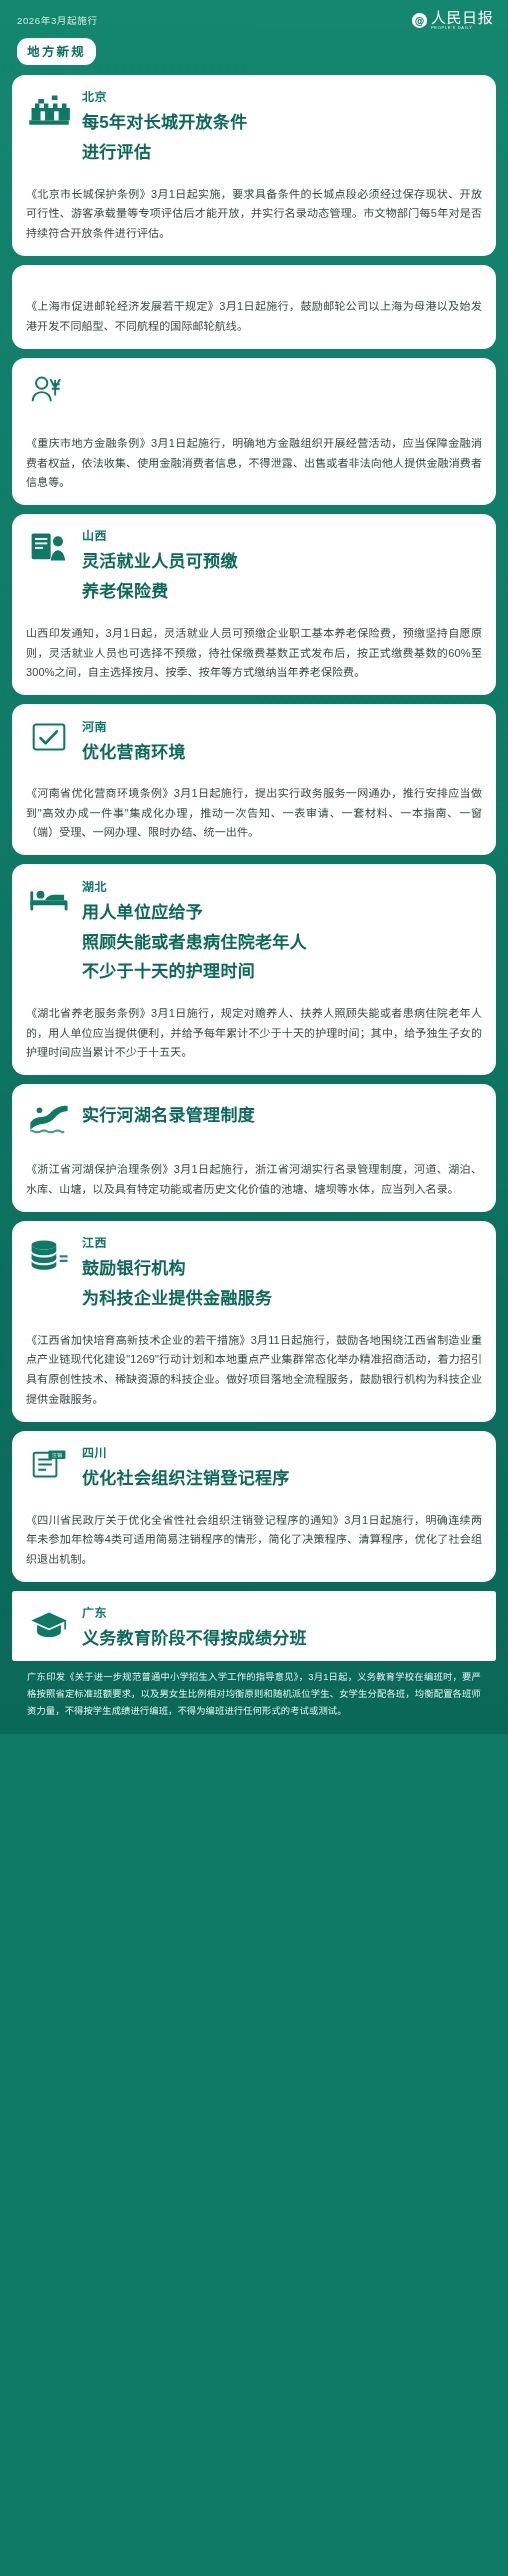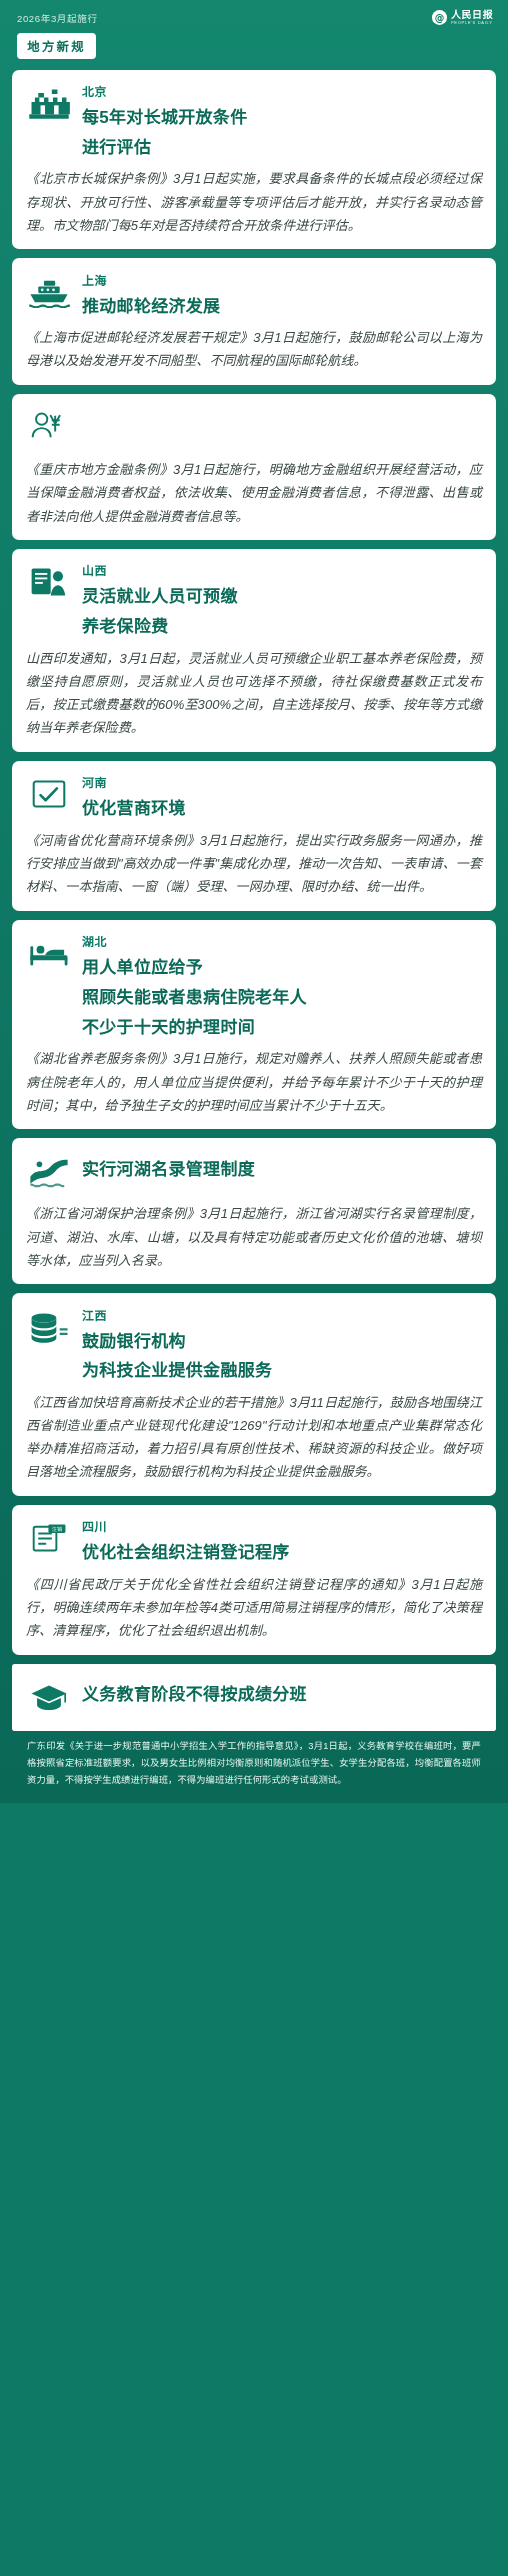--- a/index.html
+++ b/index.html
@@ -35,40 +35,40 @@
     width: 14.7px; height: 14.7px;
     border-radius: 50%;
     background: #ffffff;
     color: #0e7a66;
     font-size: 9.6px;
     font-weight: bold;
     display: flex; align-items: center; justify-content: center;
     font-family: "DejaVu Sans", sans-serif;
   }
   .logo-text { color: #ffffff; line-height: 1.05; }
-  .logo-cn { font-size: 10px; font-weight: bold; letter-spacing: 0.6px; }
+  .logo-cn { font-size: 15px; font-weight: normal; letter-spacing: 0.6px; }
   .logo-en { font-size: 4px; letter-spacing: 0.7px; color: #dff0ea; }
 
   .kicker {
     margin: 8px 0 0 17px;
     display: inline-block;
     background: #ffffff;
     color: #0c6f5e;
     font-size: 12.4px;
     font-weight: bold;
     letter-spacing: 2.3px;
     padding: 4px 10.2px 4.5px 10.2px;
-    border-radius: 4px;
+    border-radius: 11px;
   }
 
   
   .cards { padding: 10.2px 12.4px 0 12.4px; }
   .card {
     background: #ffffff;
-    border-radius: 7px;
+    border-radius: 13px;
     margin-bottom: 9px;
     padding: 11.3px 13.6px 12.4px 13.6px;
     overflow: hidden;
   }
   .card-head {
     display: flex;
     align-items: flex-start;
     gap: 9px;
   }
   .icon-wrap {
@@ -89,27 +89,26 @@
   }
   .headline {
     color: #0b6a58;
     font-size: 17px;
     font-weight: bold;
     line-height: 1.28;
     letter-spacing: 0.3px;
   }
   .headline .ln { display: block; margin-top: 8px; }
   .card-body {
-    margin-top: 9px;
+    margin-top: 21px;
     color: #3b4a47;
-    font-size: 13px;
+    font-size: 11px;
     line-height: 1.78;
     text-align: justify;
     letter-spacing: 0.1px;
-    font-style: italic;
   }
 
   .card-last-white {
     background: #ffffff;
     border-radius: 2.8px;
     padding: 11.3px 13.6px 11.3px 13.6px;
     margin-bottom: 5.6px;
   }
   .green-body {
     color: #e6f4ef;
@@ -158,41 +157,20 @@
           <div class="headline">
             <span class="ln">每5年对长城开放条件</span>
             <span class="ln">进行评估</span>
           </div>
         </div>
       </div>
       <div class="card-body">《北京市长城保护条例》3月1日起实施，要求具备条件的长城点段必须经过保存现状、开放可行性、游客承载量等专项评估后才能开放，并实行名录动态管理。市文物部门每5年对是否持续符合开放条件进行评估。</div>
     </div>
 
     <div class="card">
-      <div class="card-head">
-        <div class="icon-wrap">
-          <svg width="44" height="33" viewBox="0 0 78 58">
-            <g fill="#0e7a66">
-              <path d="M6 34h66l-8 14H14z"></path>
-              <rect x="20" y="20" width="38" height="12" rx="2"></rect>
-              <rect x="30" y="10" width="20" height="9" rx="2"></rect>
-              <circle cx="27" cy="26" r="2.4" fill="#ffffff"></circle>
-              <circle cx="37" cy="26" r="2.4" fill="#ffffff"></circle>
-              <circle cx="47" cy="26" r="2.4" fill="#ffffff"></circle>
-              <path d="M4 52c6 0 6 3 12 3s6-3 12-3 6 3 12 3 6-3 12-3 6 3 12 3 6-3 12-3v4c-6 0-6 3-12 3s-6-3-12-3-6 3-12 3-6-3-12-3-6 3-12 3-6-3-12-3z"></path>
-            </g>
-          </svg>
-        </div>
-        <div class="head-text">
-          <div class="region">上海</div>
-          <div class="headline">
-            <span class="ln">推动邮轮经济发展</span>
-          </div>
-        </div>
-      </div>
       <div class="card-body">《上海市促进邮轮经济发展若干规定》3月1日起施行，鼓励邮轮公司以上海为母港以及始发港开发不同船型、不同航程的国际邮轮航线。</div>
     </div>
 
     <div class="card">
       <div class="card-head">
         <div class="icon-wrap">
           <svg width="44" height="36" viewBox="0 0 78 64">
             <g fill="none" stroke="#0e7a66" stroke-width="3.4">
               <circle cx="26" cy="18" r="10"></circle>
               <path d="M10 50c0-10 7-16 16-16s16 6 16 16"></path>
@@ -348,20 +326,21 @@
         <div class="icon-wrap">
           <svg width="42" height="33" viewBox="0 0 74 58">
             <g fill="#0e7a66">
               <path d="M37 8L6 22l31 14 31-14z"></path>
               <path d="M16 30v12c0 5 9.4 9 21 9s21-4 21-9V30l-21 9z"></path>
               <rect x="64" y="22" width="3" height="16" rx="1.5"></rect>
             </g>
           </svg>
         </div>
         <div class="head-text">
+          <div class="region">广东</div>
           <div class="headline">
             <span class="ln">义务教育阶段不得按成绩分班</span>
           </div>
         </div>
       </div>
     </div>
     <div class="green-body">广东印发《关于进一步规范普通中小学招生入学工作的指导意见》，3月1日起，义务教育学校在编班时，要严格按照省定标准班额要求，以及男女生比例相对均衡原则和随机派位学生、女学生分配各班，均衡配置各班师资力量，不得按学生成绩进行编班，不得为编班进行任何形式的考试或测试。</div>
 
   </div>
 </div>

